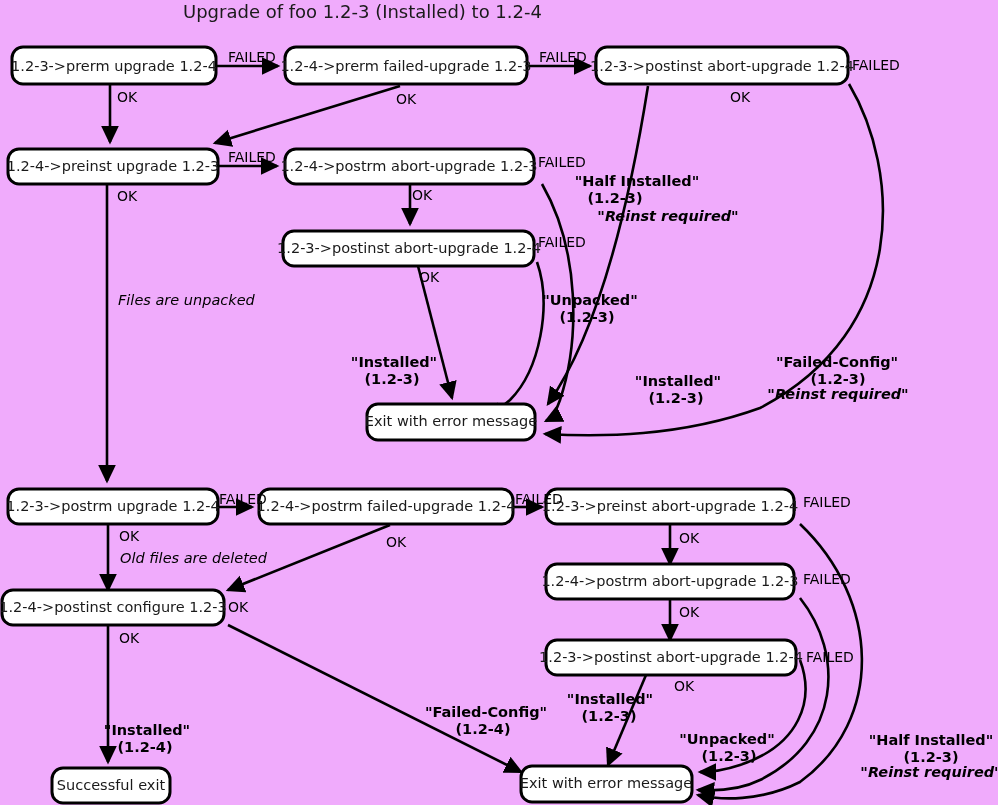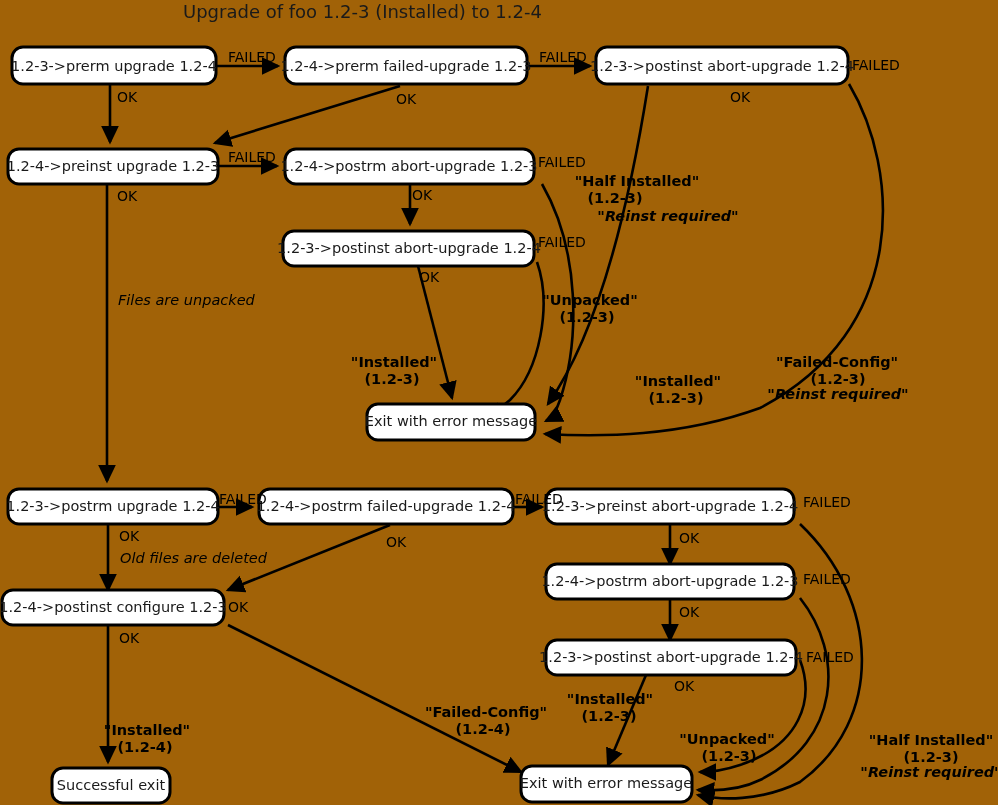--- a/index.html
+++ b/index.html
@@ -7,21 +7,21 @@
     padding: 0;
     background: #ffffff;
   }
   body {
     font-family: "DejaVu Sans", sans-serif;
   }
   #canvas {
     position: relative;
     width: 998px;
     height: 805px;
-    background: #a16207;
+    background: #f0abfc;
     overflow: hidden;
   }
   svg.diagram {
     position: absolute;
     top: 0;
     left: 0;
     width: 998px;
     height: 805px;
   }
   .node-box {

